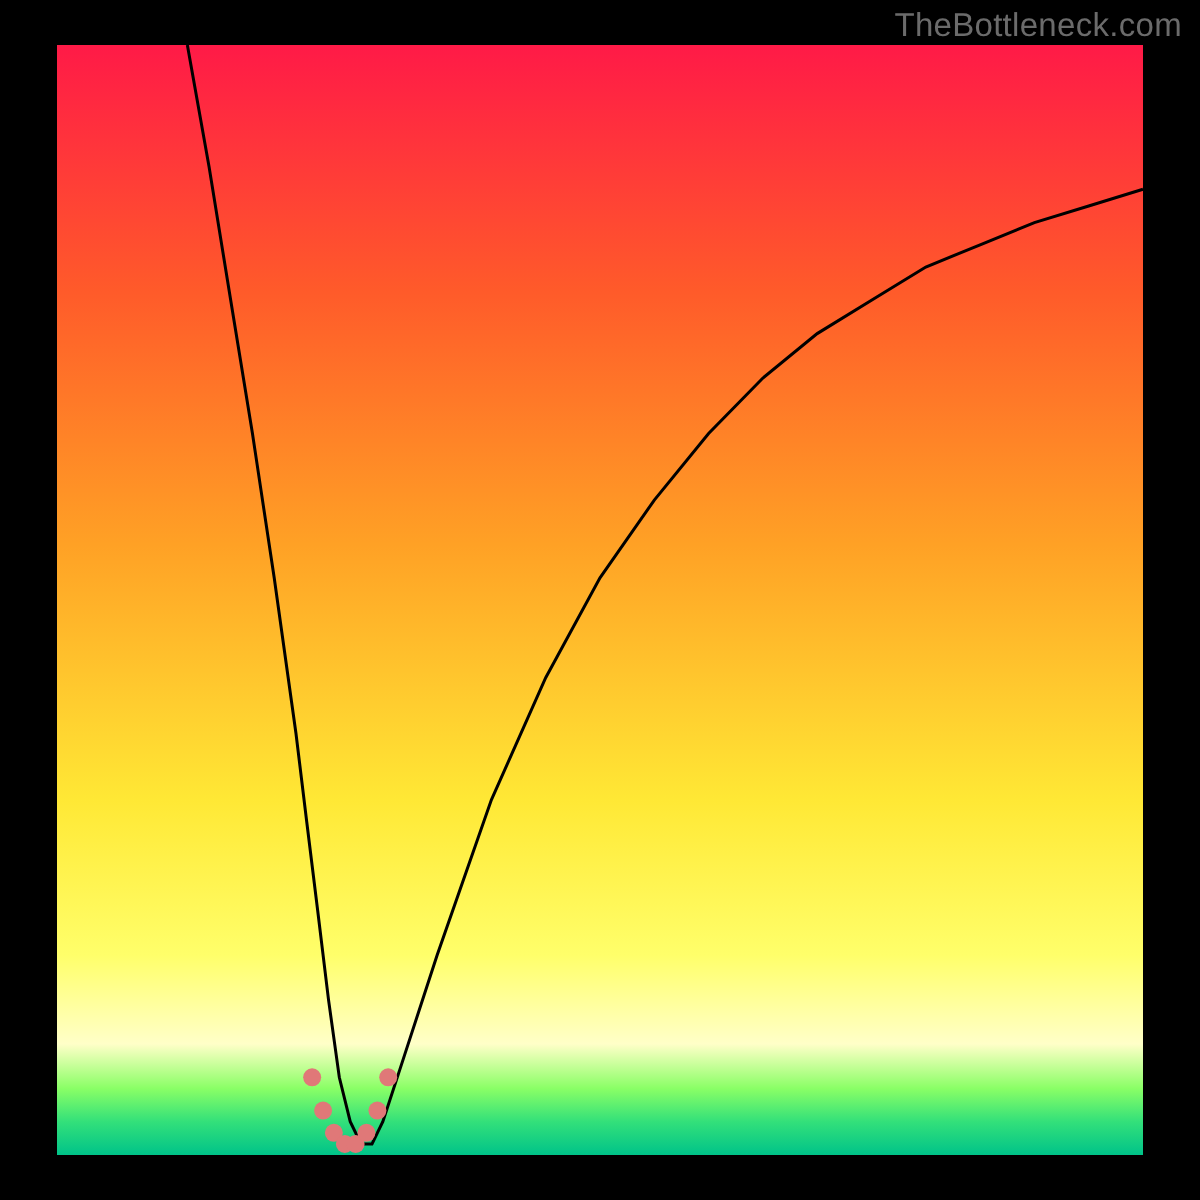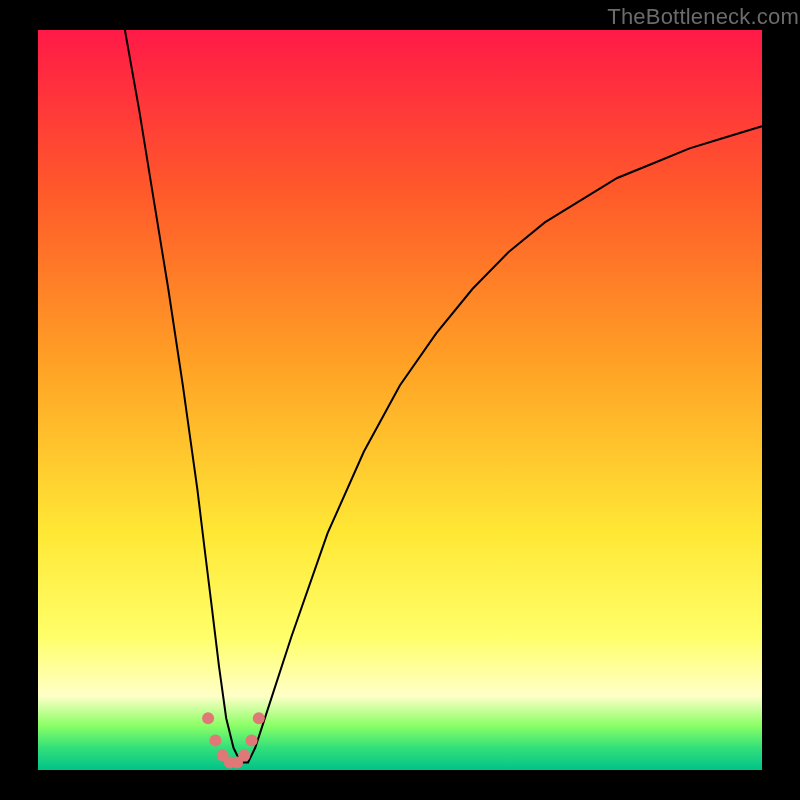--- a/index.html
+++ b/index.html
@@ -13,21 +13,21 @@
   }
   .frame {
     position: absolute;
     left: 0; top: 0;
     width: 800px; height: 800px;
     background: #000;
   }
   .watermark {
     position: absolute;
     top: 4px;
-    right: 1px;
+    right: 12px;
     color: #6b6b6b;
     font-size: 22px;
     font-weight: 400;
     letter-spacing: 0.2px;
   }
   svg {
     position: absolute;
     left: 0; top: 0;
   }
 </style>

